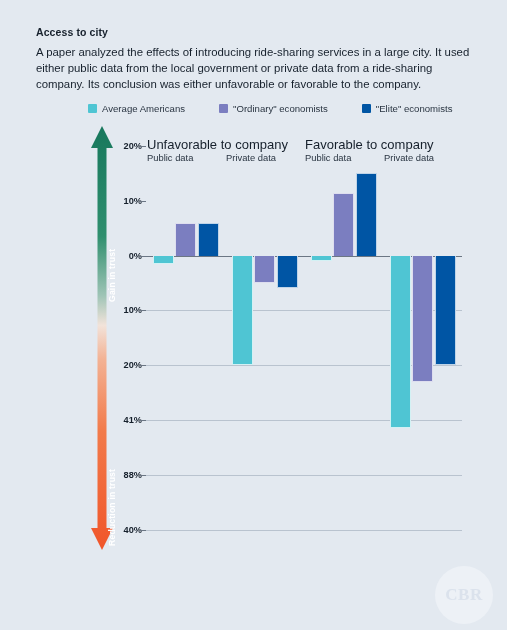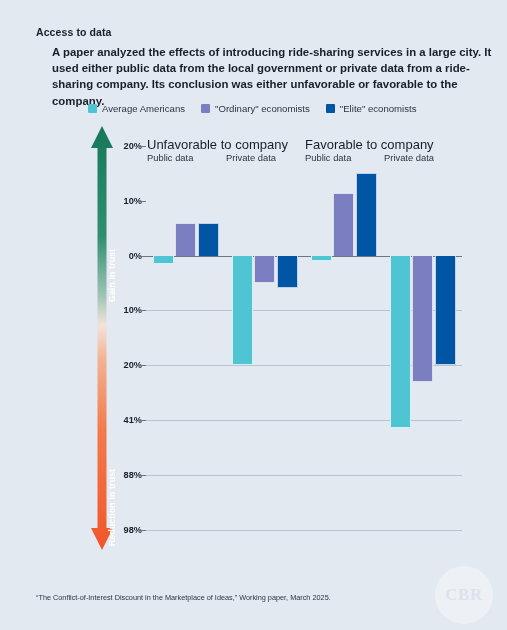--- a/index.html
+++ b/index.html
@@ -13,27 +13,27 @@
   }
   .page{position:relative;width:507px;height:630px;}
 
   
   .kicker{
     position:absolute;left:36px;top:26px;
     font-size:10.5px;font-weight:bold;letter-spacing:.1px;color:#16202c;
   }
   .deck{
     position:absolute;left:36px;top:44px;width:442px;
-    font-size:11.4px;font-weight:bold;line-height:1.42;color:#16202c;margin-left:16px;
+    font-size:11.4px;font-weight:normal;line-height:1.42;color:#16202c;
   }
 
   
   .legend{
     position:absolute;left:88px;top:103px;
-    display:flex;align-items:center;gap:16px;
+    display:flex;align-items:center;gap:34px;
     font-size:9.6px;color:#2a3542;
   }
   .legend-item{display:flex;align-items:center;gap:5px;}
   .legend-swatch{width:9px;height:9px;display:block;border-radius:1px;}
 
   
   .chart{
     position:absolute;left:0;top:4px;width:462px;height:630px;
   }
 
@@ -119,21 +119,21 @@
     display:flex;align-items:center;justify-content:center;
     font-size:17px;font-weight:bold;letter-spacing:.5px;
     color:#dbe2ec;font-family:"Liberation Serif", serif;
   }
 </style>
 </head>
 <body>
 
 <div class="page">
 
-  <div class="kicker">Access to data</div>
+  <div class="kicker">Access to city</div>
   <div class="deck">A paper analyzed the effects of introducing ride-sharing services in a large city. It used either public data from the local government or private data from a ride-sharing company. Its conclusion was either unfavorable or favorable to the company.</div>
 
   <div class="legend" id="legend">
       <div class="legend-item">
         <span class="legend-swatch" style="background: rgb(79, 197, 211);"></span>
         <span>Average Americans</span>
       </div>
       <div class="legend-item">
         <span class="legend-swatch" style="background: rgb(123, 126, 192);"></span>
         <span>"Ordinary" economists</span>
@@ -166,21 +166,21 @@
     </div>
 
     <div class="yaxis" id="yaxis">
         <div class="ylab" style="top: 142px;">20%</div>
         <div class="ylab" style="top: 196.8px;">10%</div>
         <div class="ylab" style="top: 251.6px;">0%</div>
         <div class="ylab" style="top: 306.4px;">10%</div>
         <div class="ylab" style="top: 361.2px;">20%</div>
         <div class="ylab" style="top: 416px;">41%</div>
         <div class="ylab" style="top: 470.8px;">88%</div>
-        <div class="ylab" style="top: 525.6px;">98%</div>
+        <div class="ylab" style="top: 525.6px;">40%</div>
       </div>
 
     <div class="plot" id="plot">
         <div class="ytick" style="top: 0px;"></div>
         <div class="ytick" style="top: 54.8px;"></div>
         <div class="zeroline" style="top: 109.6px;"></div>
         <div class="gridline" style="top: 164.4px;"></div>
         <div class="ytick" style="top: 164.4px;"></div>
         <div class="gridline" style="top: 219.2px;"></div>
         <div class="ytick" style="top: 219.2px;"></div>
@@ -206,18 +206,17 @@
 
   <div class="col-head" style="left: 147px; top: 148px;">Public data</div>
       <div class="col-head" style="left: 226px; top: 148px;">Private data</div>
       <div class="col-head" style="left: 305px; top: 148px;">Public data</div>
       <div class="col-head" style="left: 384px; top: 148px;">Private data</div>
       <div class="grp-head" style="left: 147px; top: 133px;">Unfavorable to company</div>
       <div class="grp-head" style="left: 305px; top: 133px;">Favorable to company</div>
     </div>
 
   <div class="source">
-    <div>“The Conflict-of-Interest Discount in the Marketplace of Ideas,” Working paper, March 2025.</div>
   </div>
 
   <div class="cbr">CBR</div>
 
 </div>
 
 </body></html>

